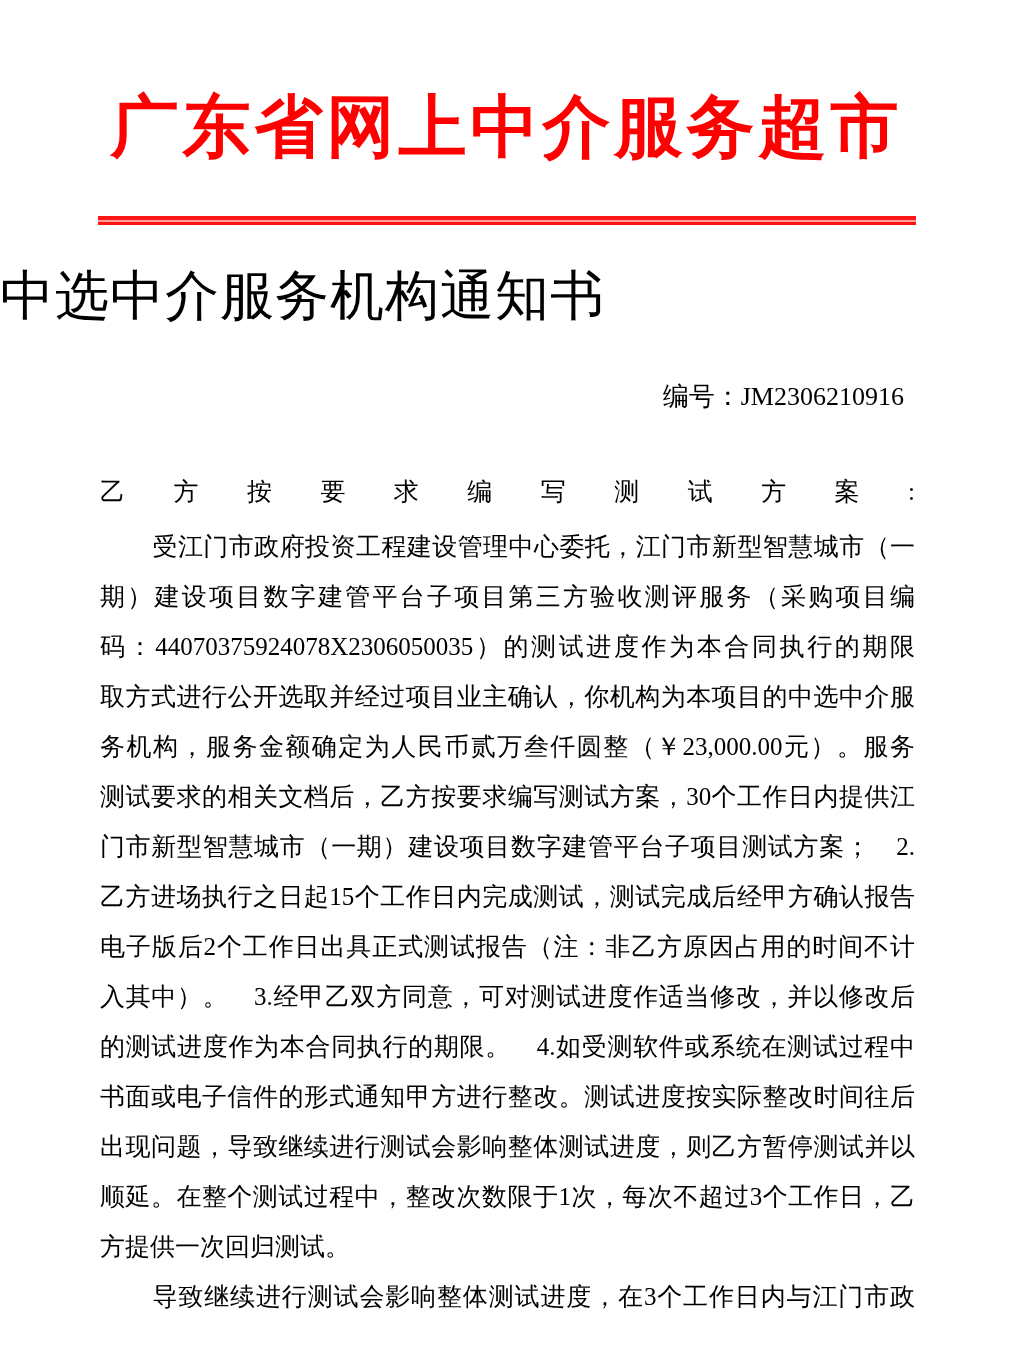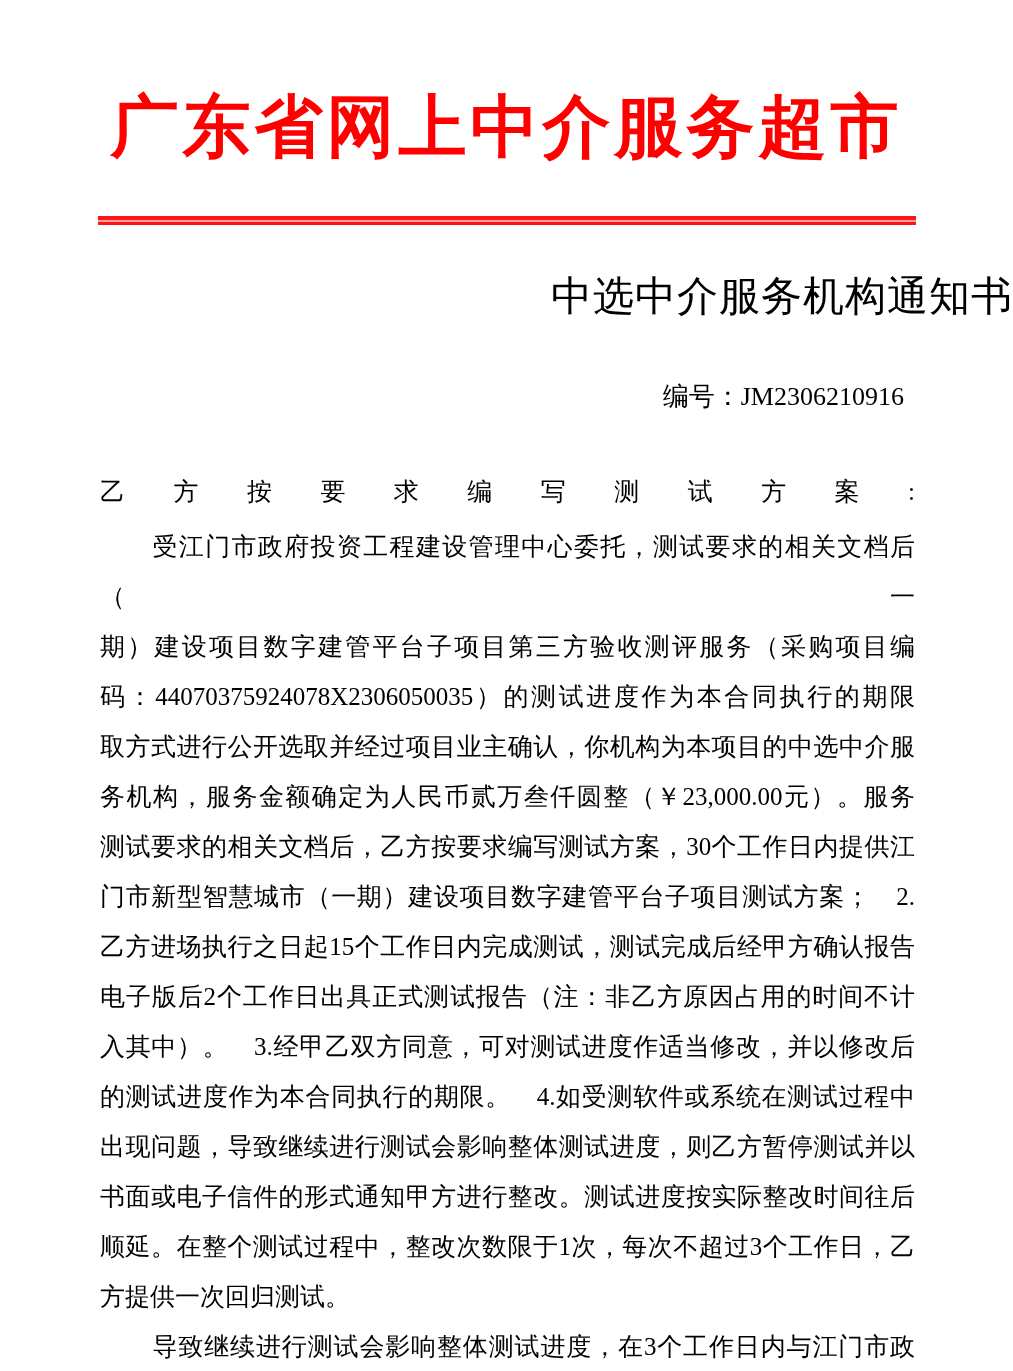--- a/index.html
+++ b/index.html
@@ -34,22 +34,22 @@
     height: 9px;
     background: linear-gradient(
       to bottom,
       var(--rule-red, #fb1515) 0px,  var(--rule-red, #fb1515) 4px,
       var(--rule-highlight, #ff9d9d) 4px, var(--rule-highlight, #ff9d9d) 6px,
       var(--rule-red, #fb1515) 6px,  var(--rule-red, #fb1515) 9px
     );
   }
   .doc-title {
     margin-top: 48px;
-    text-align: right;
-    font-size: 41px;
+    text-align: left;
+    font-size: 54px;
     line-height: 46px;
     font-weight: normal;
     letter-spacing: 1px;
     white-space: nowrap;
   }
   .doc-number {
     margin-top: 63px;
     padding-right: 109px;
     text-align: right;
     font-size: 26px;
@@ -93,33 +93,33 @@
 
   <div class="doc-number">
     <span>编号：</span><span>JM2306210916</span>
   </div>
 
   <div class="body-text">
 
     <div class="line salutation">乙方按要求编写测试方案:</div>
 
     <div>
-      <div class="line indent para-first">受江门市政府投资工程建设管理中心委托，测试要求的相关文档后（一</div>
+      <div class="line indent para-first">受江门市政府投资工程建设管理中心委托，江门市新型智慧城市（一</div>
       <div class="line">期）建设项目数字建管平台子项目第三方验收测评服务（采购项目编</div>
       <div class="line">码：44070375924078X2306050035）的测试进度作为本合同执行的期限</div>
       <div class="line">取方式进行公开选取并经过项目业主确认，你机构为本项目的中选中介服</div>
       <div class="line">务机构，服务金额确定为人民币贰万叁仟圆整（￥23,000.00元）。服务</div>
       <div class="line">测试要求的相关文档后，乙方按要求编写测试方案，30个工作日内提供江</div>
       <div class="line">门市新型智慧城市（一期）建设项目数字建管平台子项目测试方案；　2.</div>
       <div class="line">乙方进场执行之日起15个工作日内完成测试，测试完成后经甲方确认报告</div>
       <div class="line">电子版后2个工作日出具正式测试报告（注：非乙方原因占用的时间不计</div>
       <div class="line">入其中）。　3.经甲乙双方同意，可对测试进度作适当修改，并以修改后</div>
       <div class="line">的测试进度作为本合同执行的期限。　4.如受测软件或系统在测试过程中</div>
+      <div class="line">书面或电子信件的形式通知甲方进行整改。测试进度按实际整改时间往后</div>
       <div class="line">出现问题，导致继续进行测试会影响整体测试进度，则乙方暂停测试并以</div>
-      <div class="line">书面或电子信件的形式通知甲方进行整改。测试进度按实际整改时间往后</div>
       <div class="line">顺延。在整个测试过程中，整改次数限于1次，每次不超过3个工作日，乙</div>
       <div class="line para-end">方提供一次回归测试。</div>
     </div>
 
     <div>
       <div class="line indent">导致继续进行测试会影响整体测试进度，在3个工作日内与江门市政</div>
     </div>
 
   </div>
 

